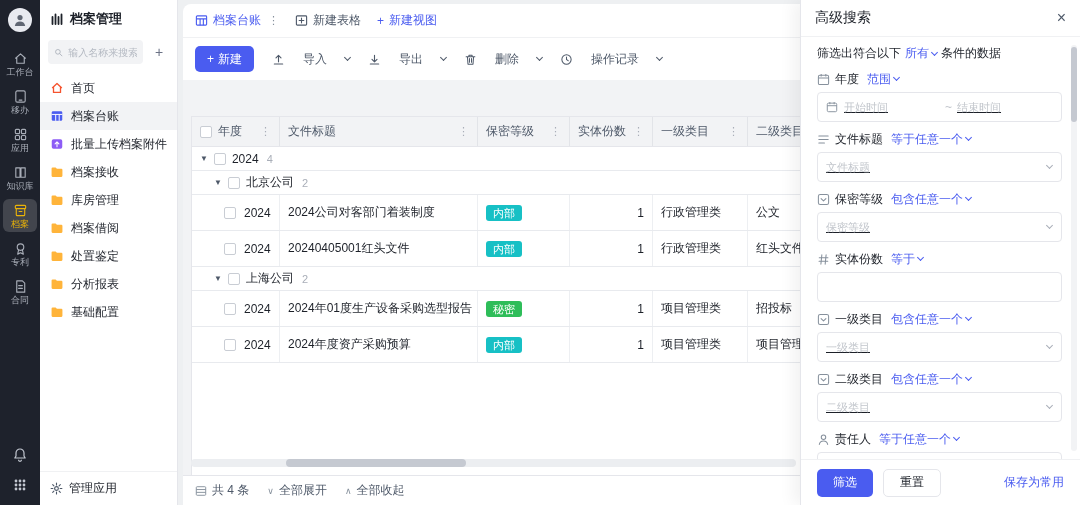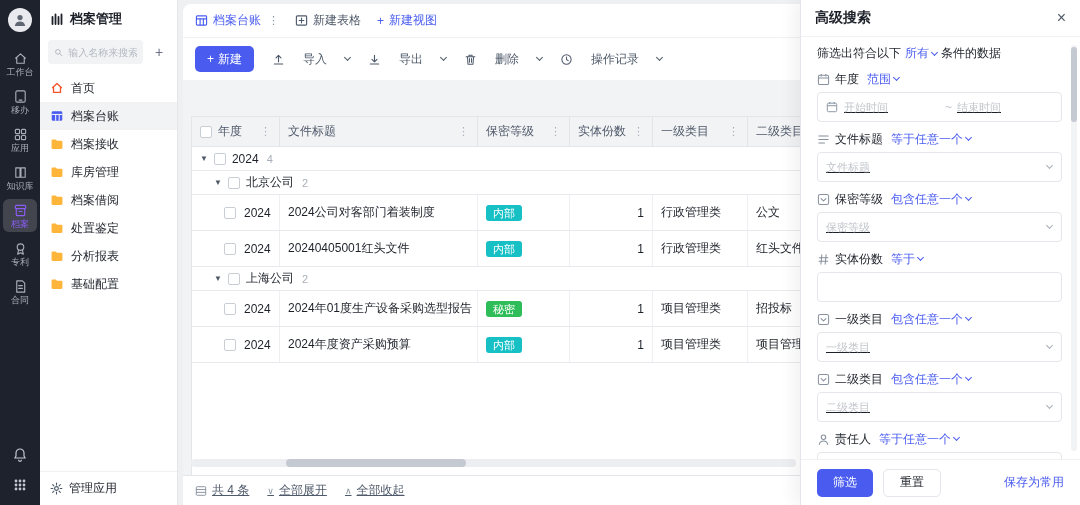--- a/index.html
+++ b/index.html
@@ -5,21 +5,21 @@
   * { margin:0; padding:0; box-sizing:border-box; }
   html,body { width:1080px; height:505px; }
   body { font-family:"Liberation Sans","DejaVu Sans",sans-serif; font-size:12px; color:var(--text-primary,#1d2129); background:#eef0f2; overflow:hidden; }
   svg { display:block; }
   .app { width:1080px; height:505px; display:flex; overflow:hidden; }
 
   
   .rail { width:40px; background:var(--rail-bg,#1e222c); display:flex; flex-direction:column; align-items:center; padding:8px 0 10px; flex-shrink:0; color:#a9aeb8; }
   .rail-avatar { width:24px; height:24px; border-radius:50%; background:#e8eaf0; display:flex; align-items:center; justify-content:center; color:#5f6673; margin-bottom:10px; cursor:pointer; }
   .rail-item { width:34px; padding:4px 0 3px; margin-top:5px; border-radius:6px; display:flex; flex-direction:column; align-items:center; gap:1px; cursor:pointer; }
-  .rail-item.active { background:rgba(255,255,255,.16); color:#8b5cf6; }
+  .rail-item.active { background:rgba(255,255,255,.16); color:#eab308; }
   .rail-label { font-size:9px; line-height:10px; white-space:nowrap; }
   .rail-spacer { flex:1; }
   .rail-bottom { width:34px; display:flex; flex-direction:column; align-items:center; gap:14px; padding-bottom:2px; }
   .rail-bottom .ric { cursor:pointer; color:#c2c7d0; }
 
   
   .sidebar { width:138px; background:#fff; border-right:1px solid var(--border,#e5e6eb); display:flex; flex-direction:column; flex-shrink:0; }
   .sb-header { display:flex; align-items:center; gap:6px; padding:10px 10px 6px; }
   .sb-title { font-size:13px; font-weight:bold; }
   .sb-search-row { display:flex; align-items:center; gap:6px; padding:6px 8px 8px; }
@@ -62,27 +62,27 @@
   .t-row { display:flex; height:36px; border-bottom:1px solid #e8eaee; background:#fff; cursor:pointer; }
   .t-row .cell { display:flex; align-items:center; padding:0 8px; border-right:1px solid #edeff2; }
   .t-row .c-year { gap:8px; padding-left:32px; }
   .t-row .c-copies { justify-content:flex-end; }
   .badge { padding:0 7px; border-radius:3px; color:#fff; font-size:11px; line-height:16px; }
   .badge-teal { background:var(--badge-internal,#17c0c5); }
   .badge-green { background:var(--badge-secret,#2ebd59); }
   .hscroll { position:absolute; left:8px; right:4px; bottom:8px; height:8px; border-radius:4px; background:#eceef1; }
   .hthumb { position:absolute; left:95px; width:180px; top:0; height:8px; border-radius:4px; background:#c5c9d1; cursor:pointer; }
   .main-footer { height:30px; border-top:1px solid var(--border,#e5e6eb); background:#fff; display:flex; align-items:center; gap:18px; padding:0 12px; color:#4e5969; }
-  .mf-item { display:flex; align-items:center; gap:5px; cursor:pointer;text-decoration:underline; }
+  .mf-item { display:flex; align-items:center; gap:5px; cursor:pointer; }
   .mf-caret { font-size:9px; color:#86909c; }
 
   
   .drawer { width:280px; background:#fff; flex-shrink:0; border-left:1px solid var(--border,#e5e6eb); box-shadow:-6px 0 16px rgba(0,0,0,.06); display:flex; flex-direction:column; position:relative; z-index:2; }
   .d-header { height:37px; display:flex; align-items:center; justify-content:space-between; padding:0 14px; border-bottom:1px solid #f0f1f3; }
-  .d-title { font-size:14px; font-weight:bold; }
+  .d-title { font-size:14px; font-weight:normal; }
   .d-close { font-size:16px; color:#4e5969; cursor:pointer; line-height:1; }
   .d-body { flex:1; min-height:0; overflow:hidden; padding:8px 18px 0 16px; position:relative; }
   .d-cond { display:flex; align-items:center; gap:4px; margin-bottom:8px; color:#1d2129; white-space:nowrap; }
   .cond-mode { color:var(--accent,#4a5cf0); display:inline-flex; align-items:center; gap:3px; cursor:pointer; }
   .d-field { margin-bottom:8px; }
   .f-label { display:flex; align-items:center; gap:5px; height:18px; margin-bottom:4px; }
   .f-icon { color:#86909c; width:13px; height:13px; flex-shrink:0; }
   .f-name { color:#1d2129; }
   .f-op { color:var(--accent,#4a5cf0); display:inline-flex; align-items:center; gap:3px; margin-left:3px; cursor:pointer; }
   .f-control { height:30px; border:1px solid var(--border,#e5e6eb); border-radius:4px; display:flex; align-items:center; gap:5px; padding:0 8px; background:#fff; }
@@ -210,20 +210,29 @@
         <span>首页</span>
       </div>
       <div class="sb-item active">
         <span class="mi">
             <svg width="14" height="14" viewBox="0 0 16 16">
               <rect x="2" y="2.5" width="12" height="11" rx="1.5" fill="#4a5cf0"></rect>
               <path d="M2 6.2h12M6.5 6.2v7.3M10.5 6.2v7.3" stroke="#fff" stroke-width="1.1"></path>
             </svg>
           </span>
         <span>档案台账</span>
+      </div>
+      <div class="sb-item">
+        <span class="mi">
+            <svg width="14" height="14" viewBox="0 0 16 16">
+              <rect x="2" y="2.5" width="12" height="11" rx="2" fill="#8d5cf6"></rect>
+              <path d="M8 11V5.8M5.8 7.8L8 5.5l2.2 2.3" fill="none" stroke="#fff" stroke-width="1.2" stroke-linecap="round" stroke-linejoin="round"></path>
+            </svg>
+          </span>
+        <span>批量上传档案附件</span>
       </div>
       <div class="sb-item">
         <span class="mi">
             <svg width="14" height="14" viewBox="0 0 16 16">
               <path d="M1.8 4a1.2 1.2 0 011.2-1.2h3.4L7.9 4.4h5.1A1.2 1.2 0 0114.2 5.6v6.8a1.2 1.2 0 01-1.2 1.2H3a1.2 1.2 0 01-1.2-1.2z" fill="#ffb43a"></path>
             </svg>
           </span>
         <span>档案接收</span>
       </div>
       <div class="sb-item">

